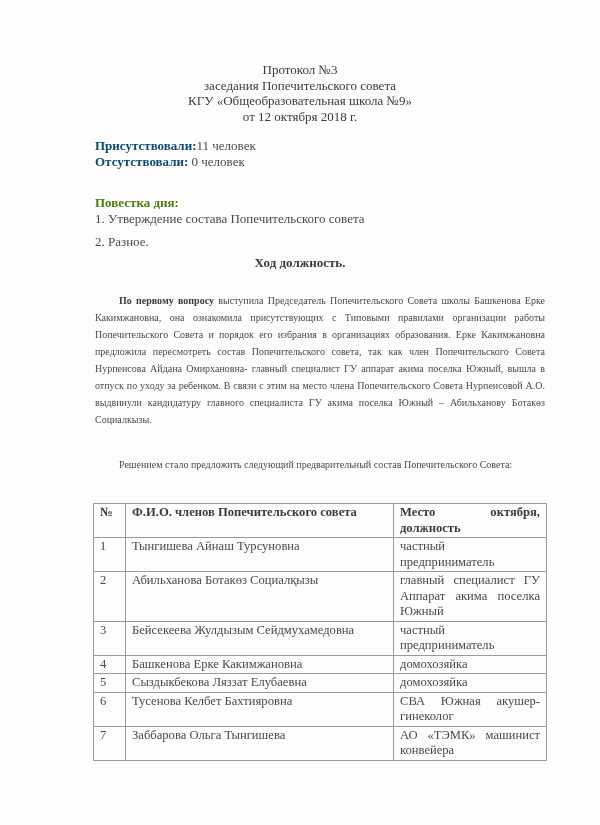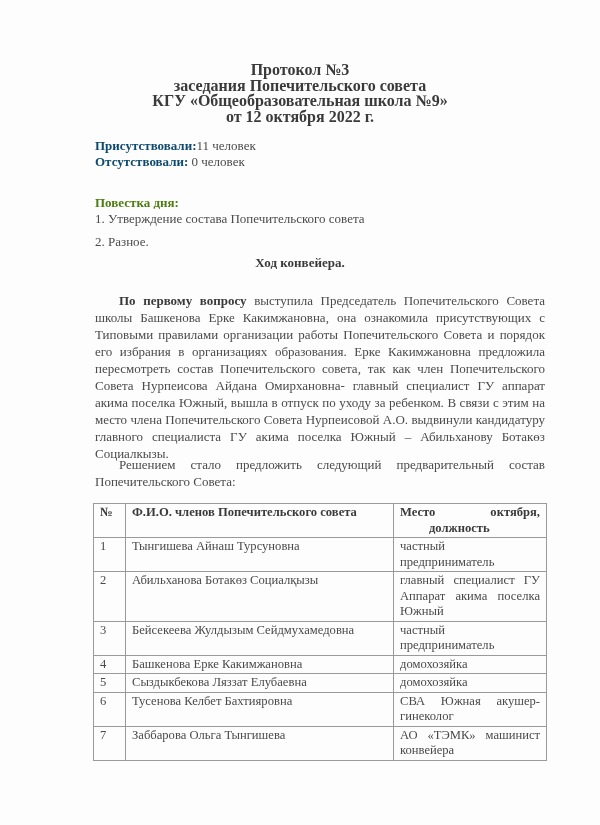--- a/index.html
+++ b/index.html
@@ -2,72 +2,72 @@
 <html><head>
 <meta charset="utf-8">
 <style>
   html, body { margin: 0; padding: 0; }
   body {
     width: 600px; height: 825px; background: #fdfdfd; position: relative; overflow: hidden;
     font-family: "Liberation Serif", serif; color: #4a4a4a; font-size: 12.6px;
   }
   .page { position: absolute; left: 0; top: 0; width: 600px; height: 825px; }
   .title-block { position: absolute; top: 62px; left: 0; width: 600px; text-align: center;
-    font-weight: bold; font-size: 16px; line-height: 15.5px; color: #3a3a3a; }
+    font-weight: normal; font-size: 13px; line-height: 15.5px; color: #3a3a3a; }
   .title-block div { white-space: nowrap; }
   .attendance { position: absolute; left: 95px; top: 138px; line-height: 16px; font-size: 13px; }
   .attendance b { color: #0c4a6e; }
   .agenda { position: absolute; left: 95px; top: 195px; font-size: 13px; line-height: 16px; }
   .agenda .heading { font-weight: bold; color: #4d7c0f; }
   .agenda .item2 { margin-top: 7px; }
   .section-title { position: absolute; top: 255px; left: 0; width: 600px; text-align: center;
     font-weight: bold; font-size: 13px; color: #3a3a3a; }
-  .para { position: absolute; left: 95px; width: 450px; text-align: justify; font-size: 13px;
+  .para { position: absolute; left: 95px; width: 450px; text-align: justify; font-size: 10px;
     line-height: 17px; text-indent: 24px; }
   .para1 { top: 292px; }
   .para2 { top: 456px; }
   .para b { color: #3a3a3a; }
   table.members { position: absolute; left: 93px; top: 503px; width: 454px; border-collapse: collapse;
     font-size: 12.6px; line-height: 15.5px; }
   table.members td, table.members th { border: 1px solid #9a9a9a; vertical-align: top; padding: 1px 6px 1px 6px; }
   table.members th { text-align: left; font-weight: bold; color: #3a3a3a; }
   .col-num { width: 19px; }
   .col-name { width: 255px; }
   .col-work { text-align: justify; }
   .hdr-work { text-align: justify; text-align-last: justify; }
-  .hdr-work span.l2 { display: block; text-align-last: left; margin-left: 29px; }
+  .hdr-work span.l2 { display: block; text-align-last: left; }
 </style>
 </head>
 <body>
 
 <div class="page">
 
   <div class="title-block">
     <div>Протокол №3</div>
     <div>заседания Попечительского совета</div>
     <div>КГУ «Общеобразовательная школа №9»</div>
-    <div>от 12 октября  2022 г.</div>
+    <div>от 12 октября  2018 г.</div>
   </div>
 
   <div class="attendance">
     <div>
       <b>Присутствовали:</b><span>11 человек</span>
     </div>
     <div>
       <b>Отсутствовали:</b><span> 0 человек</span>
     </div>
   </div>
 
   <div class="agenda">
     <div class="heading">Повестка дня:</div>
     <div>1. Утверждение состава Попечительского совета</div>
     <div class="item2">2. Разное.</div>
   </div>
 
-  <div class="section-title">Ход конвейера.</div>
+  <div class="section-title">Ход должность.</div>
 
   <div class="para para1"><b>По первому вопросу</b><span> выступила Председатель Попечительского Совета школы Башкенова Ерке Какимжановна, она ознакомила присутствующих с Типовыми правилами организации работы Попечительского Совета и порядок его избрания в организациях образования. Ерке Какимжановна предложила пересмотреть состав Попечительского совета, так как член Попечительского Совета Нурпеисова Айдана Омирхановна- главный специалист ГУ аппарат акима поселка Южный, вышла в отпуск по уходу за ребенком. В связи с этим на место члена Попечительского Совета Нурпеисовой А.О. выдвинули кандидатуру главного специалиста ГУ акима поселка Южный – Абильханову Ботакөз Социалкызы.</span></div>
 
   <div class="para para2">Решением стало предложить следующий предварительный состав Попечительского Совета:</div>
 
   <table class="members">
     <thead>
       <tr>
         <th class="col-num">№</th>
         <th class="col-name">Ф.И.О. членов Попечительского совета</th>

